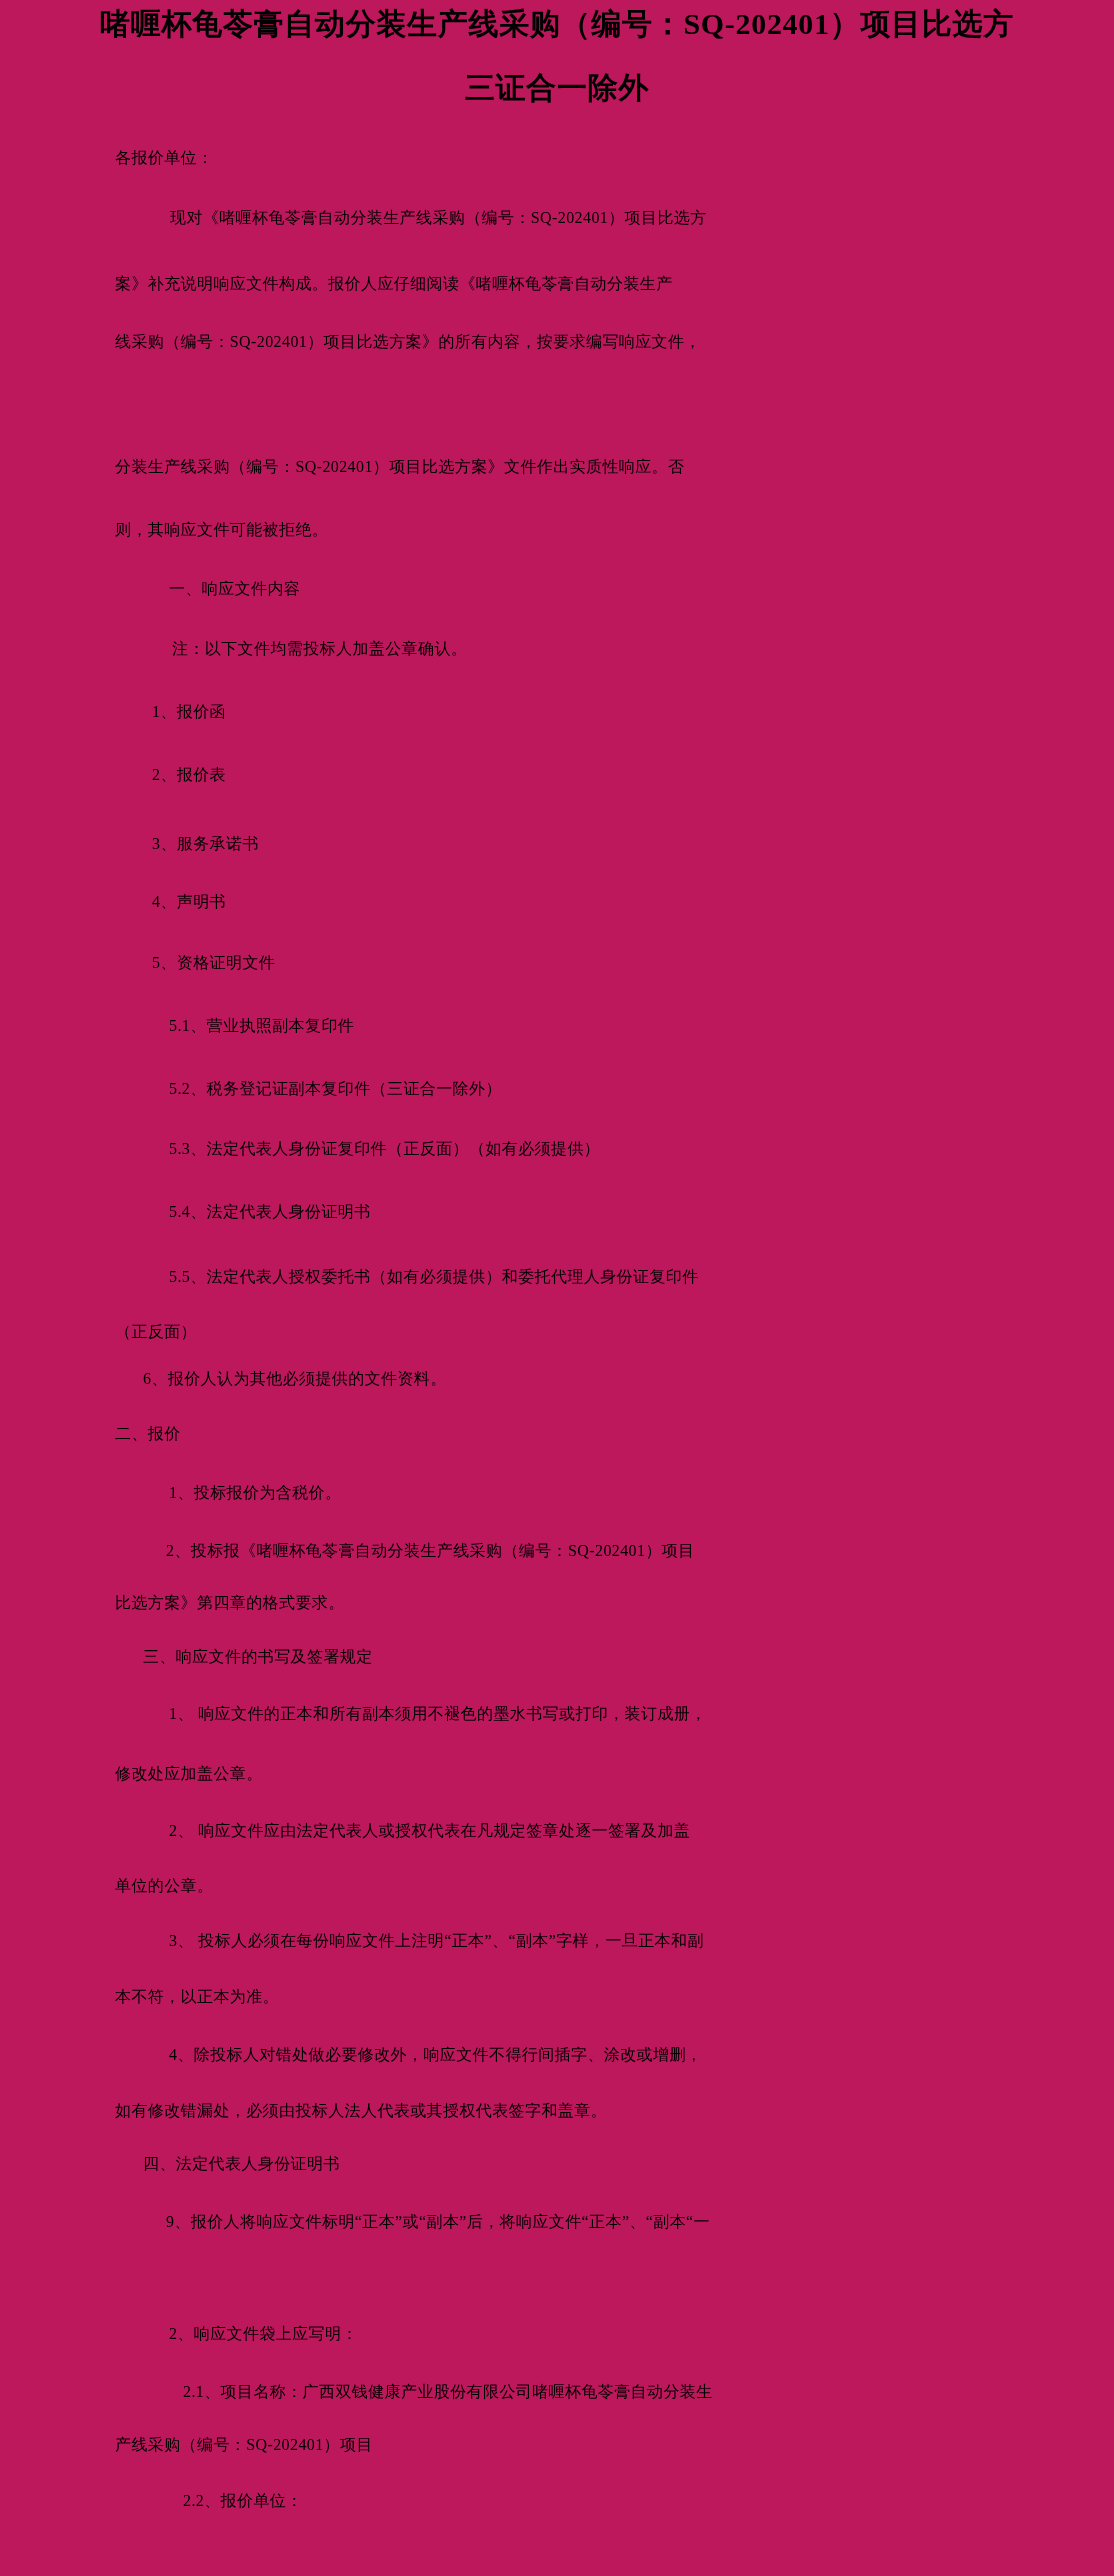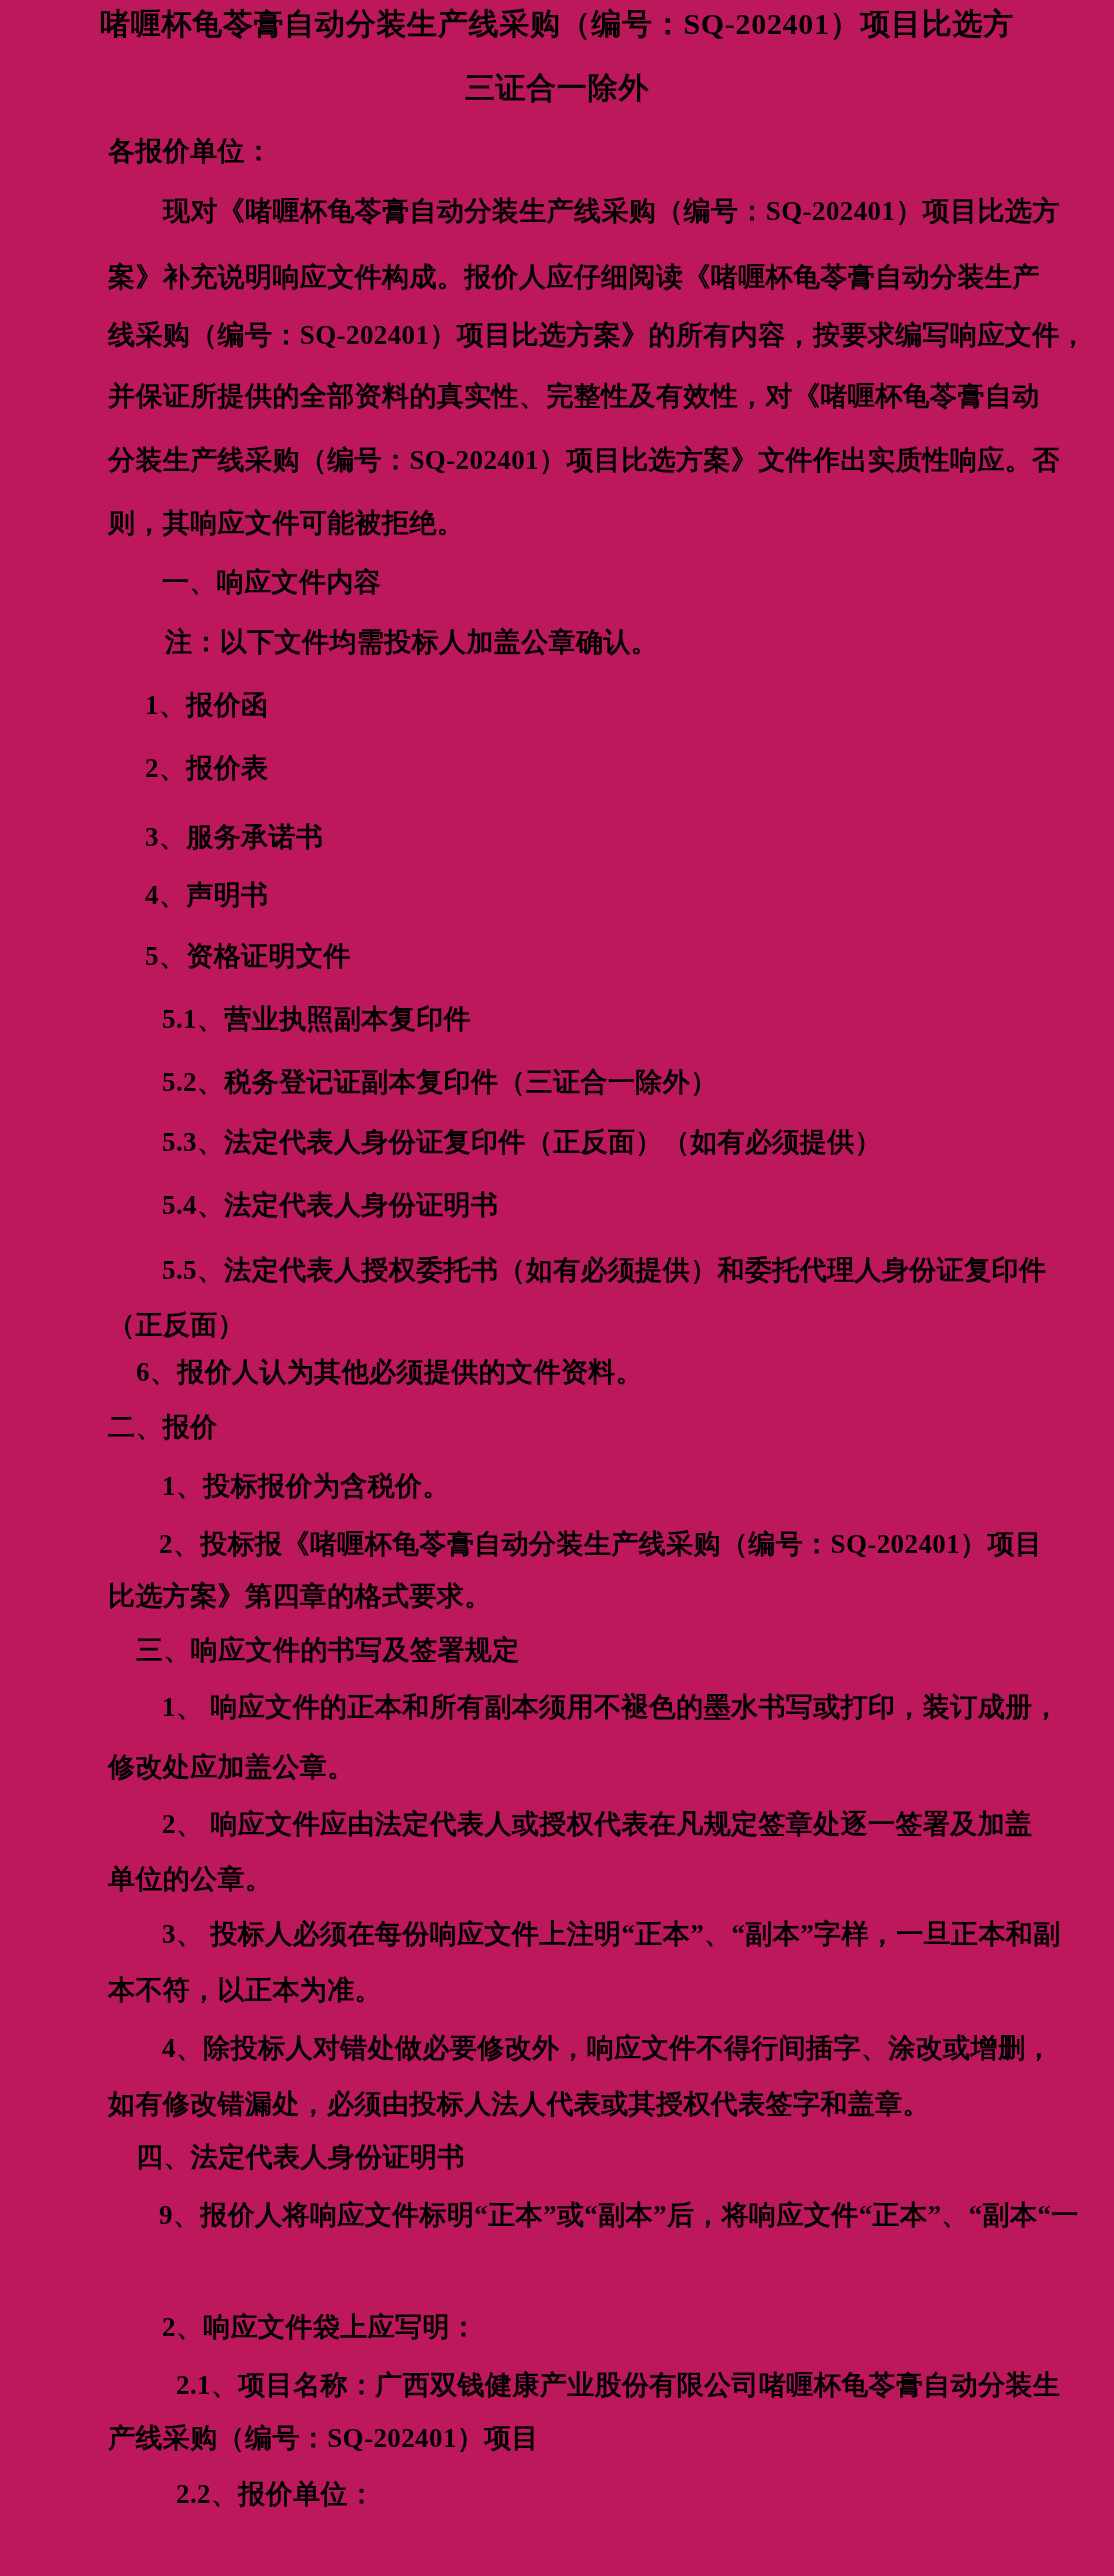--- a/index.html
+++ b/index.html
@@ -24,40 +24,38 @@
     margin: 0;
     text-align: center;
     font-size: 30px;
     line-height: 42px;
     font-weight: bold;
     white-space: nowrap;
     letter-spacing: 0.7px;
   }
   .ln {
     position: absolute;
-    margin: 3px;
-    font-size: 27px;
+    margin: 10px;
+    font-size: 16px;
     line-height: 34px;
     white-space: nowrap;
     letter-spacing: 0.4px;
-    font-weight: bold;
   }
 </style>
 </head>
 <body>
 
 <div class="page">
   <h1 class="title-line" style="top:2.8px">啫喱杯龟苓膏自动分装生产线采购（编号：SQ-202401）项目比选方</h1>
   <h1 class="title-line" style="top:67px">三证合一除外</h1>
 
   <p class="ln" style="top:131px;left:105px">各报价单位：</p>
   <p class="ln" style="top:191px;left:160px">现对《啫喱杯龟苓膏自动分装生产线采购（编号：SQ-202401）项目比选方</p>
   <p class="ln" style="top:257px;left:105px">案》补充说明响应文件构成。报价人应仔细阅读《啫喱杯龟苓膏自动分装生产</p>
   <p class="ln" style="top:315px;left:105px">线采购（编号：SQ-202401）项目比选方案》的所有内容，按要求编写响应文件，</p>
-  <p class="ln" style="top:376px;left:105px">并保证所提供的全部资料的真实性、完整性及有效性，对《啫喱杯龟苓膏自动</p>
   <p class="ln" style="top:440px;left:105px">分装生产线采购（编号：SQ-202401）项目比选方案》文件作出实质性响应。否</p>
   <p class="ln" style="top:503px;left:105px">则，其响应文件可能被拒绝。</p>
   <p class="ln" style="top:562px;left:159px">一、响应文件内容</p>
   <p class="ln" style="top:622px;left:162px">注：以下文件均需投标人加盖公章确认。</p>
   <p class="ln" style="top:685px;left:142px">1、报价函</p>
   <p class="ln" style="top:748px;left:142px">2、报价表</p>
   <p class="ln" style="top:817px;left:142px">3、服务承诺书</p>
   <p class="ln" style="top:875px;left:142px">4、声明书</p>
   <p class="ln" style="top:936px;left:142px">5、资格证明文件</p>
   <p class="ln" style="top:999px;left:159px">5.1、营业执照副本复印件</p>

